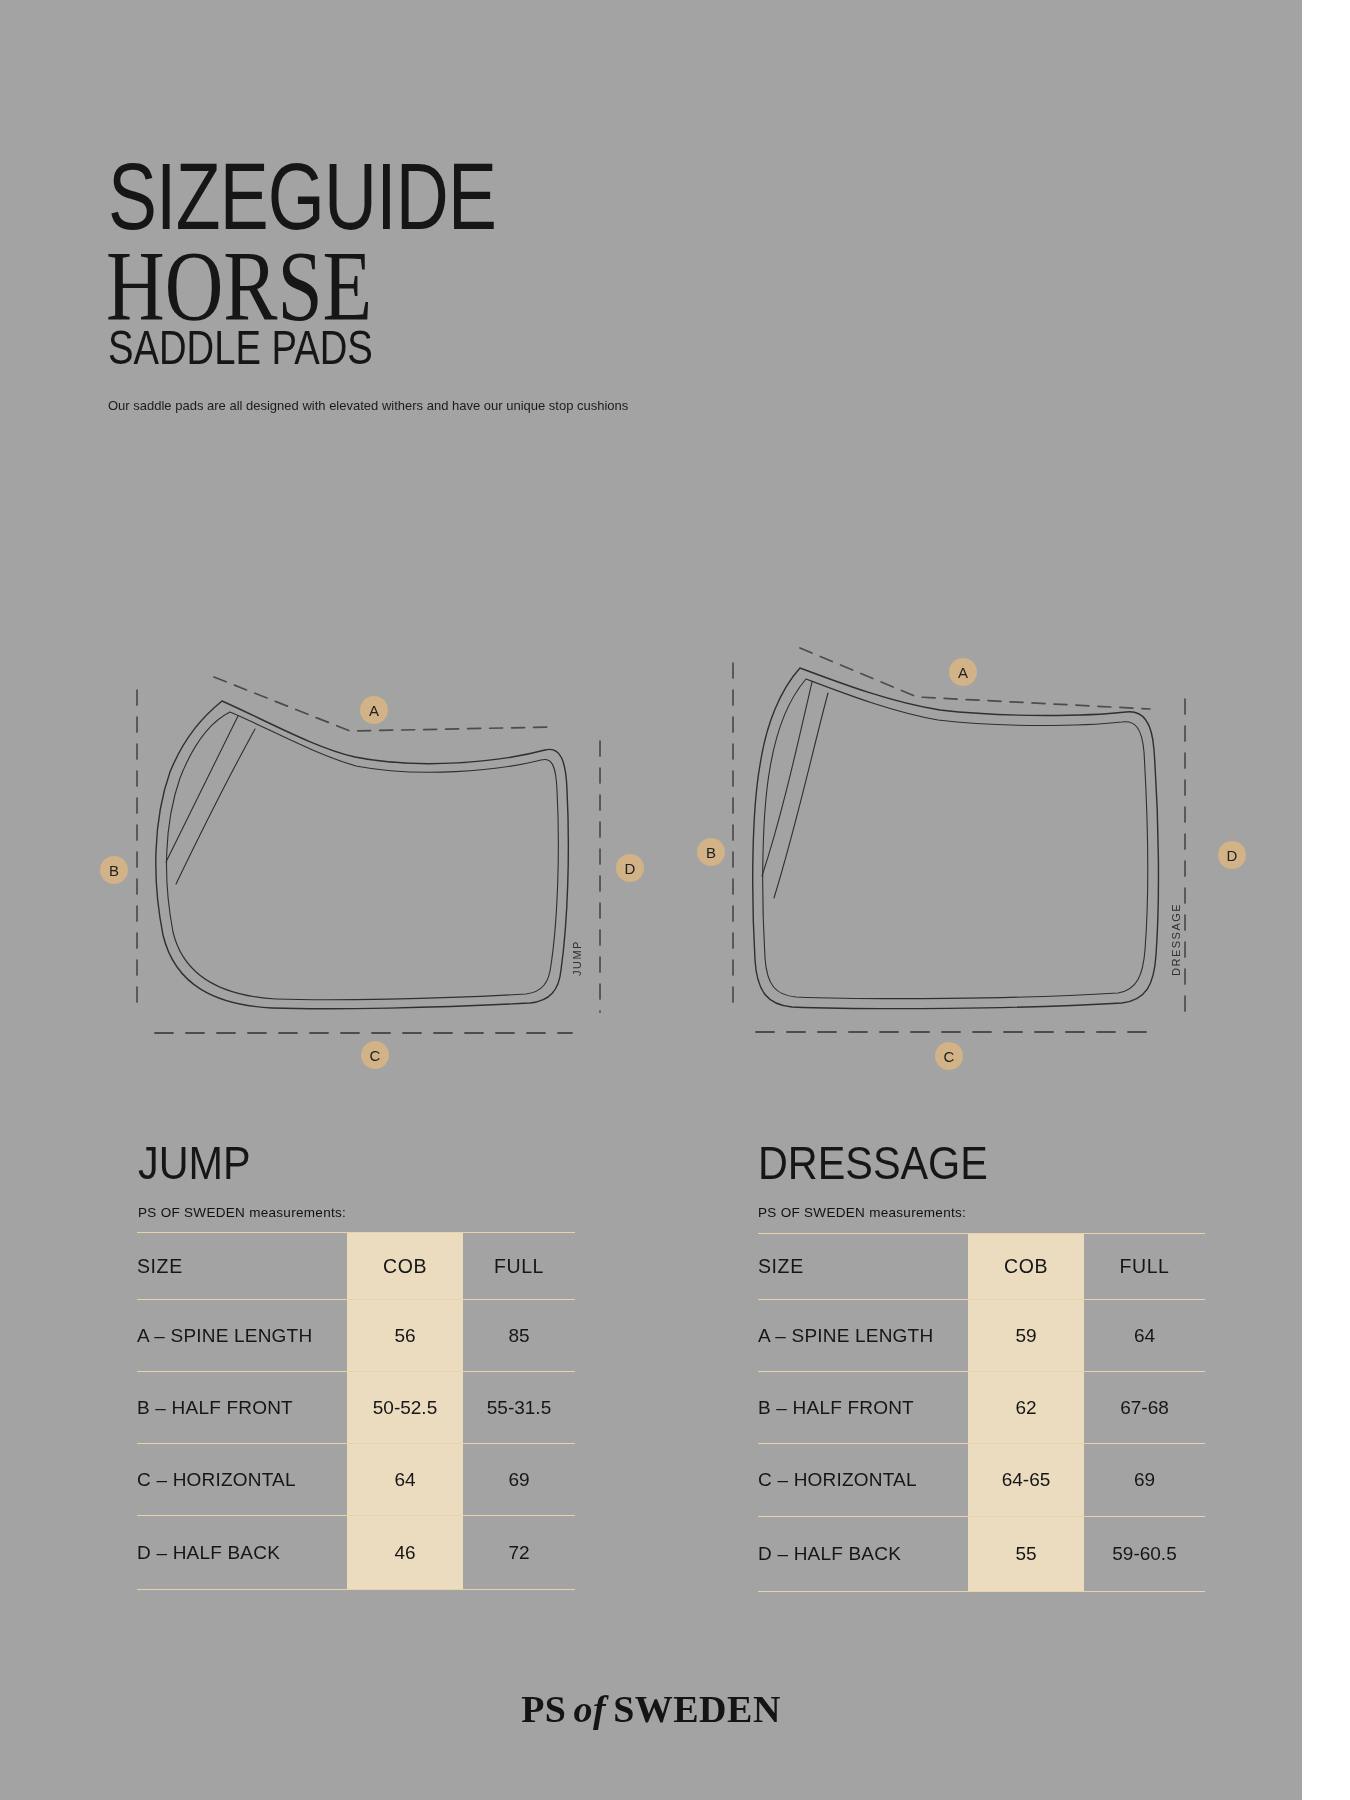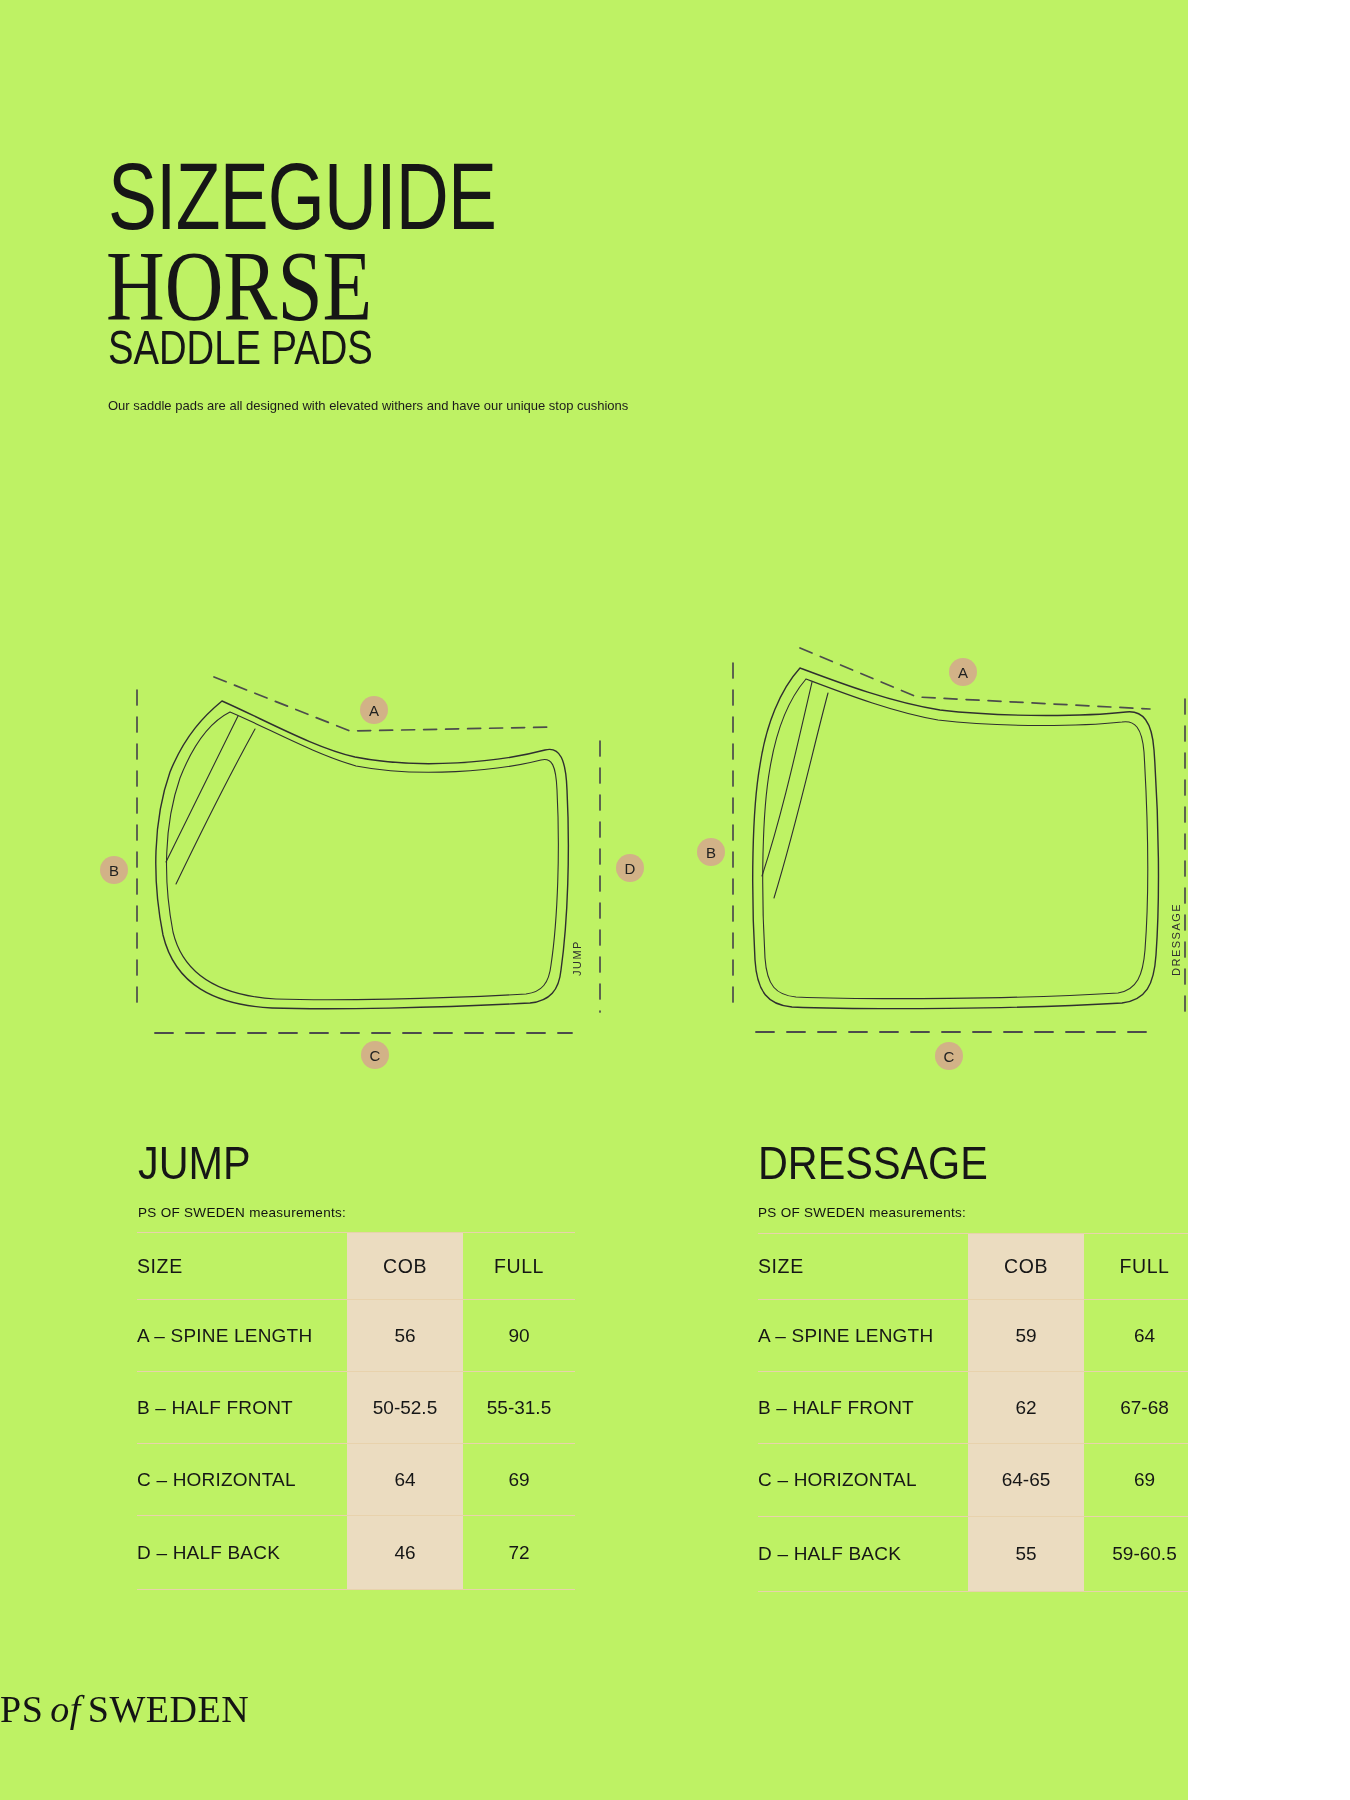--- a/index.html
+++ b/index.html
@@ -1,17 +1,17 @@
 <!DOCTYPE html>
 <html><head>
 <meta charset="utf-8">
 <style>
   html,body{margin:0;padding:0;background:#ffffff;}
   .page{
-    position:relative;width:1188px;height:1800px;background:#bef264;
+    position:relative;width:1302px;height:1800px;background:#a3a3a3;
     font-family:"Liberation Sans",sans-serif;color:#161616;overflow:hidden;
   }
   
   .title-main{
     position:absolute;left:108px;top:150px;font-size:94px;line-height:1;
     font-weight:500;letter-spacing:-1px;transform:scaleX(.78);transform-origin:0 0;white-space:nowrap;
   }
   .title-serif{
     position:absolute;left:106px;top:236px;font-family:"Liberation Serif",serif;
     font-size:99px;line-height:1;font-weight:400;transform:scaleX(.82);transform-origin:0 0;white-space:nowrap;
@@ -33,22 +33,22 @@
   .sizetable{position:absolute;border-top:1px solid #e8d2ac;}
   .sizetable .band{position:absolute;top:0;bottom:0;background:#ebdcc0;z-index:0;}
   .sizetable .rows{position:relative;z-index:1;}
   .trow{display:grid;border-bottom:1px solid #e8d2ac;}
   .cell{display:flex;align-items:center;font-size:19px;}
   .cell.lbl{justify-content:flex-start;letter-spacing:.2px;}
   .cell.val{justify-content:center;}
   .trow.head .cell{font-size:19.5px;letter-spacing:.6px;}
   
   .footer{
-    position:absolute;left:0;right:0;top:1690px;
-    font-family:"Liberation Serif",serif;font-size:38px;letter-spacing:.5px;color:#141414;line-height:1;
+    position:absolute;left:0;right:0;top:1690px;text-align:center;
+    font-family:"Liberation Serif",serif;font-size:38px;letter-spacing:.5px;color:#141414;line-height:1;font-weight:bold;
   }
   .footer .of{font-style:italic;margin:0 7px;}
 </style>
 </head>
 <body>
 
 <div class="page">
 
   <div class="title-main">SIZEGUIDE</div>
   <div class="title-serif">HORSE</div>
@@ -164,21 +164,21 @@
     <div class="band" style="left:210px;width:116px;"></div>
     <div class="rows">
       <div class="trow head" style="grid-template-columns:210px 116px 112px;height:66px;">
         <div class="cell lbl">SIZE</div>
         <div class="cell val">COB</div>
         <div class="cell val">FULL</div>
       </div>
       <div class="trow" style="grid-template-columns:210px 116px 112px;height:71px;">
         <div class="cell lbl">A – SPINE LENGTH</div>
         <div class="cell val">56</div>
-        <div class="cell val">90</div>
+        <div class="cell val">85</div>
       </div>
       <div class="trow" style="grid-template-columns:210px 116px 112px;height:71px;">
         <div class="cell lbl">B – HALF FRONT</div>
         <div class="cell val">50-52.5</div>
         <div class="cell val">55-31.5</div>
       </div>
       <div class="trow" style="grid-template-columns:210px 116px 112px;height:71px;">
         <div class="cell lbl">C – HORIZONTAL</div>
         <div class="cell val">64</div>
         <div class="cell val">69</div>

